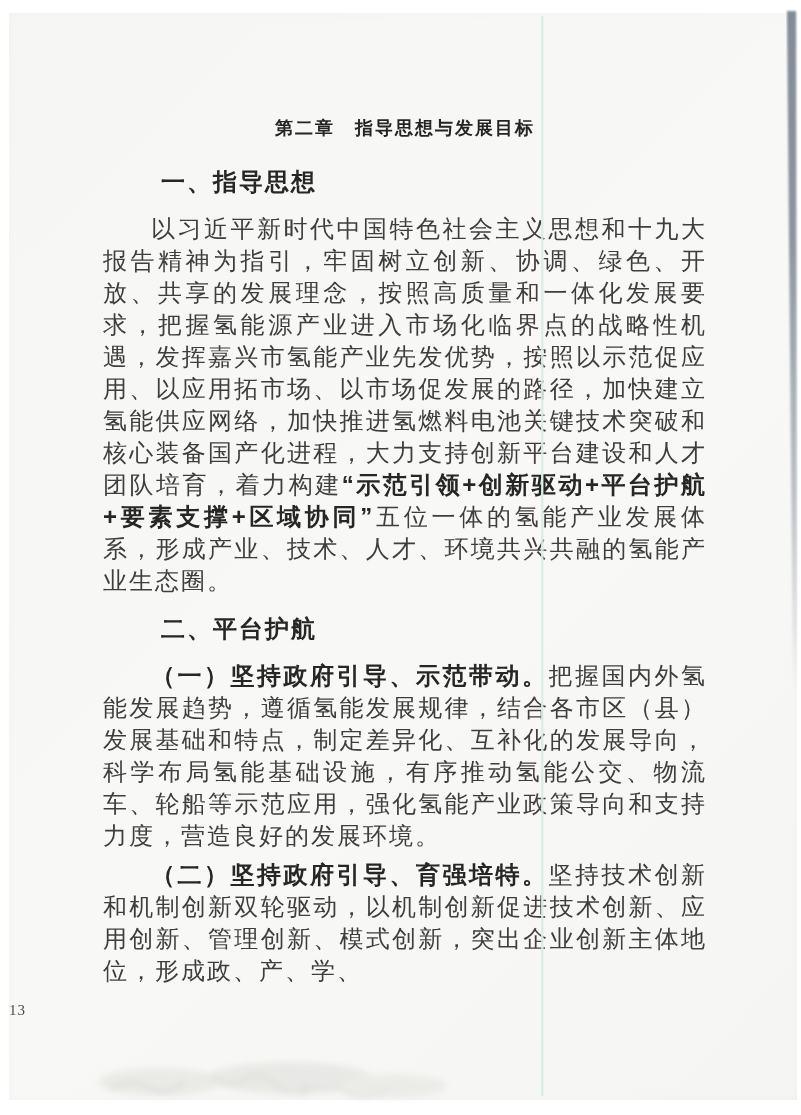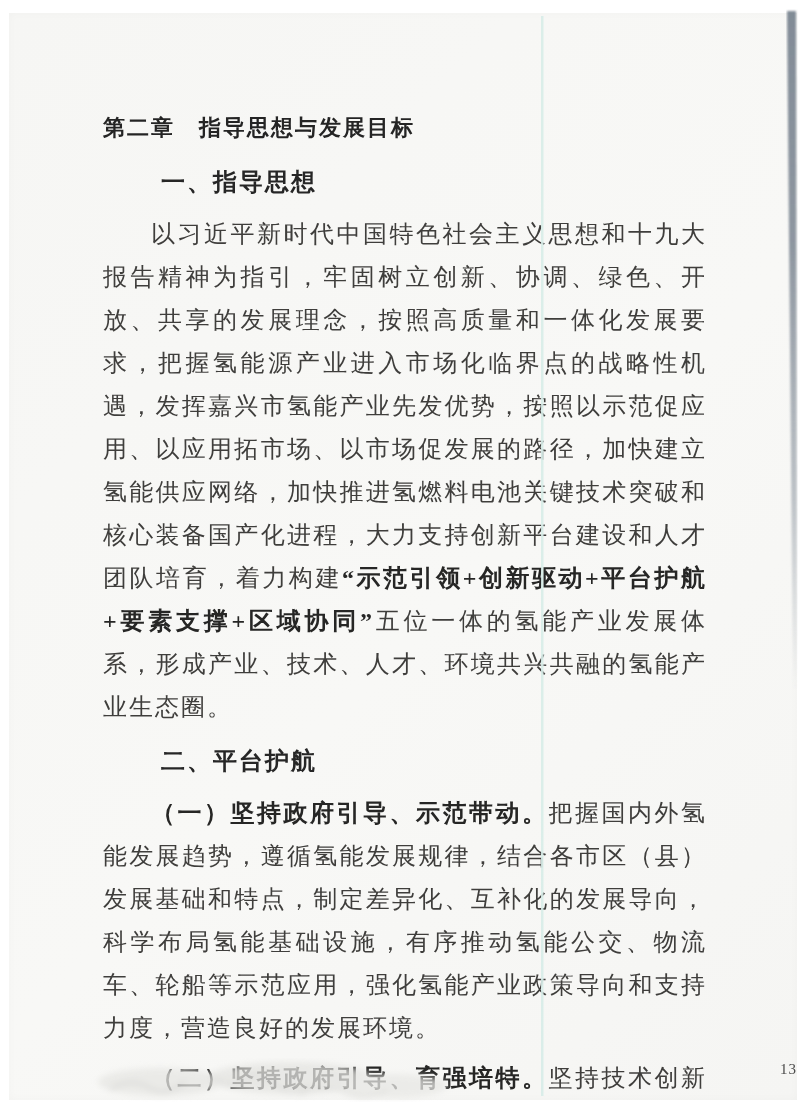--- a/index.html
+++ b/index.html
@@ -16,60 +16,60 @@
     width: 788px; height: 1087px;
     background: linear-gradient(135deg, #f6f6f4 0%, #f8f8f6 55%, #f5f5f3 100%);
     box-shadow: inset 0 0 10px rgba(0,0,0,0.025);
     overflow: hidden;
   }
   .content {
     padding: 0 90px 0 94px;
   }
   .chapter-title {
     margin: 98px 0 0 0;
-    text-align: left;
+    text-align: center;
     font-family: "Liberation Sans", sans-serif;
-    font-size: 22px;
+    font-size: 18px;
     font-weight: 700;
     letter-spacing: 2px;
     line-height: 34px;
     color: #242424;
   }
   .section-heading {
     font-family: "Liberation Sans", sans-serif;
     font-size: 24px;
     font-weight: 700;
     letter-spacing: 2px;
     line-height: 30px;
     color: #262626;
     padding-left: 42px;
     margin: 16px;
   }
   .heading-1 { margin-top: 22px; }
   .heading-2 { margin-top: 17px; }
   .para {
     margin: 7px 0 0 0;
-    font-family: Liberation Serif, serif;
+    font-family: Liberation Sans, sans-serif;
     font-size: 24px;
-    line-height: 43px;
+    line-height: 32px;
     letter-spacing: 2px;
     color: #3f3e3c;
     text-align: justify;
     text-indent: 48px;
     word-break: break-all;
   }
   .para .run.bold {
     font-weight: 700;
     color: #262625;
   }
   .page-number {
     position: absolute;
     left: 0; right: 0;
-    top: 1048px;
-    text-align: right;
+    top: 989px;
+    text-align: left;
     font-family: "Liberation Serif", serif;
     font-size: 15px;
     letter-spacing: 1px;
     color: #4a4a4a;
   }
   .artifacts {
     position: absolute;
     left: 0; top: 0;
     pointer-events: none;
   }

